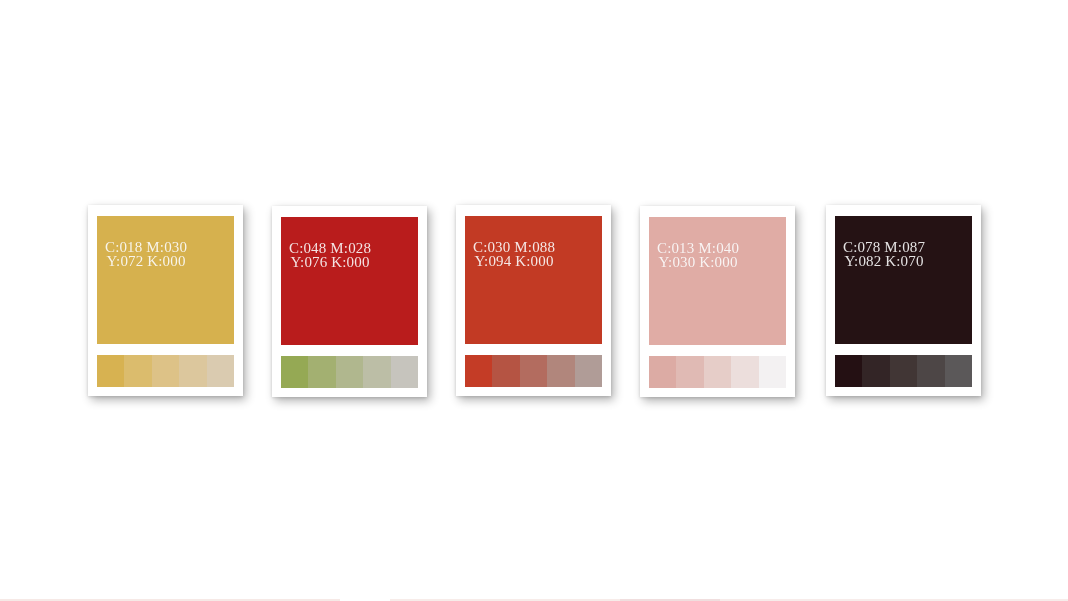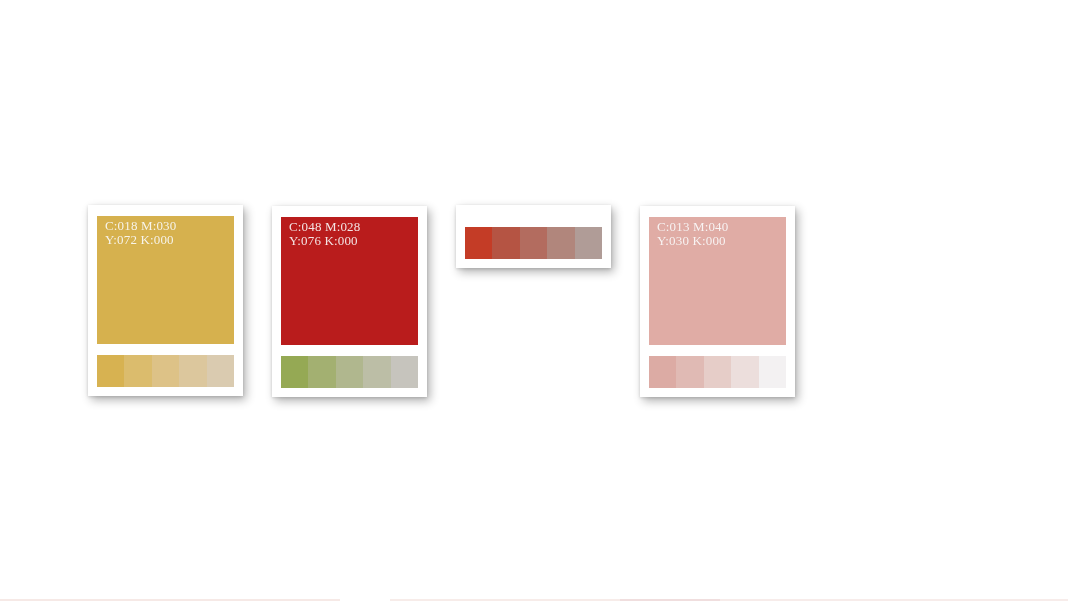--- a/index.html
+++ b/index.html
@@ -52,28 +52,29 @@
   .swatch-main {
     position: relative;
     width: 100%;
     height: 128px;
     box-sizing: border-box;
   }
 
   .cmyk-label {
     position: absolute;
     left: 8px;
-    top: 3px;
+    top: 24px;
     color: rgba(255,255,255,0.88);
-    font-size: 13px;
+    font-size: 15px;
     line-height: 14.2px;
     letter-spacing: 0.15px;
     white-space: pre;
     font-family: "Liberation Serif", "DejaVu Serif", serif;
     text-shadow: 0 0 1px rgba(0,0,0,0.06);
+    text-align: center;
   }
 
   .tint-strip {
     display: flex;
     width: 100%;
     height: 32px;
     margin-top: 11px;
   }
   .tint-cell {
     flex: 1 1 20%;
@@ -122,20 +123,24 @@
       <div class="tint-strip">
         <div class="tint-cell" style="background-color: rgb(149, 169, 84);"></div>
         <div class="tint-cell" style="background-color: rgb(163, 176, 113);"></div>
         <div class="tint-cell" style="background-color: rgb(176, 183, 142);"></div>
         <div class="tint-cell" style="background-color: rgb(188, 190, 166);"></div>
         <div class="tint-cell" style="background-color: rgb(198, 196, 189);"></div>
       </div>
     </div>
 
     <div class="palette-card card-2">
+      <div class="swatch-main" style="background-color: rgb(194, 58, 36);">
+        <div class="cmyk-label"><span>C:030 M:088</span>
+<span>Y:094 K:000</span></div>
+      </div>
       <div class="tint-strip">
         <div class="tint-cell" style="background-color: rgb(196, 60, 38);"></div>
         <div class="tint-cell" style="background-color: rgb(181, 84, 67);"></div>
         <div class="tint-cell" style="background-color: rgb(179, 108, 95);"></div>
         <div class="tint-cell" style="background-color: rgb(177, 134, 124);"></div>
         <div class="tint-cell" style="background-color: rgb(176, 156, 151);"></div>
       </div>
     </div>
 
     <div class="palette-card card-3">
@@ -145,20 +150,33 @@
       </div>
       <div class="tint-strip">
         <div class="tint-cell" style="background-color: rgb(220, 171, 164);"></div>
         <div class="tint-cell" style="background-color: rgb(224, 186, 180);"></div>
         <div class="tint-cell" style="background-color: rgb(230, 205, 200);"></div>
         <div class="tint-cell" style="background-color: rgb(236, 222, 220);"></div>
         <div class="tint-cell" style="background-color: rgb(243, 241, 242);"></div>
       </div>
     </div>
 
+    <div class="palette-card card-4">
+      <div class="swatch-main" style="background-color: rgb(37, 18, 20);">
+        <div class="cmyk-label"><span>C:078 M:087</span>
+<span>Y:082 K:070</span></div>
+      </div>
+      <div class="tint-strip">
+        <div class="tint-cell" style="background-color: rgb(36, 16, 19);"></div>
+        <div class="tint-cell" style="background-color: rgb(51, 37, 38);"></div>
+        <div class="tint-cell" style="background-color: rgb(65, 54, 53);"></div>
+        <div class="tint-cell" style="background-color: rgb(77, 70, 70);"></div>
+        <div class="tint-cell" style="background-color: rgb(91, 88, 89);"></div>
+      </div>
+    </div>
 
   </div>
 
   <div id="bottom-artifact">
       <div class="artifact-seg" style="left: 0px; width: 340px; background-color: rgb(246, 233, 230);"></div>
       <div class="artifact-seg" style="left: 390px; width: 230px; background-color: rgb(247, 236, 233);"></div>
       <div class="artifact-seg" style="left: 620px; width: 100px; background-color: rgb(240, 222, 222);"></div>
       <div class="artifact-seg" style="left: 720px; width: 348px; background-color: rgb(247, 236, 234);"></div>
     </div>
 

